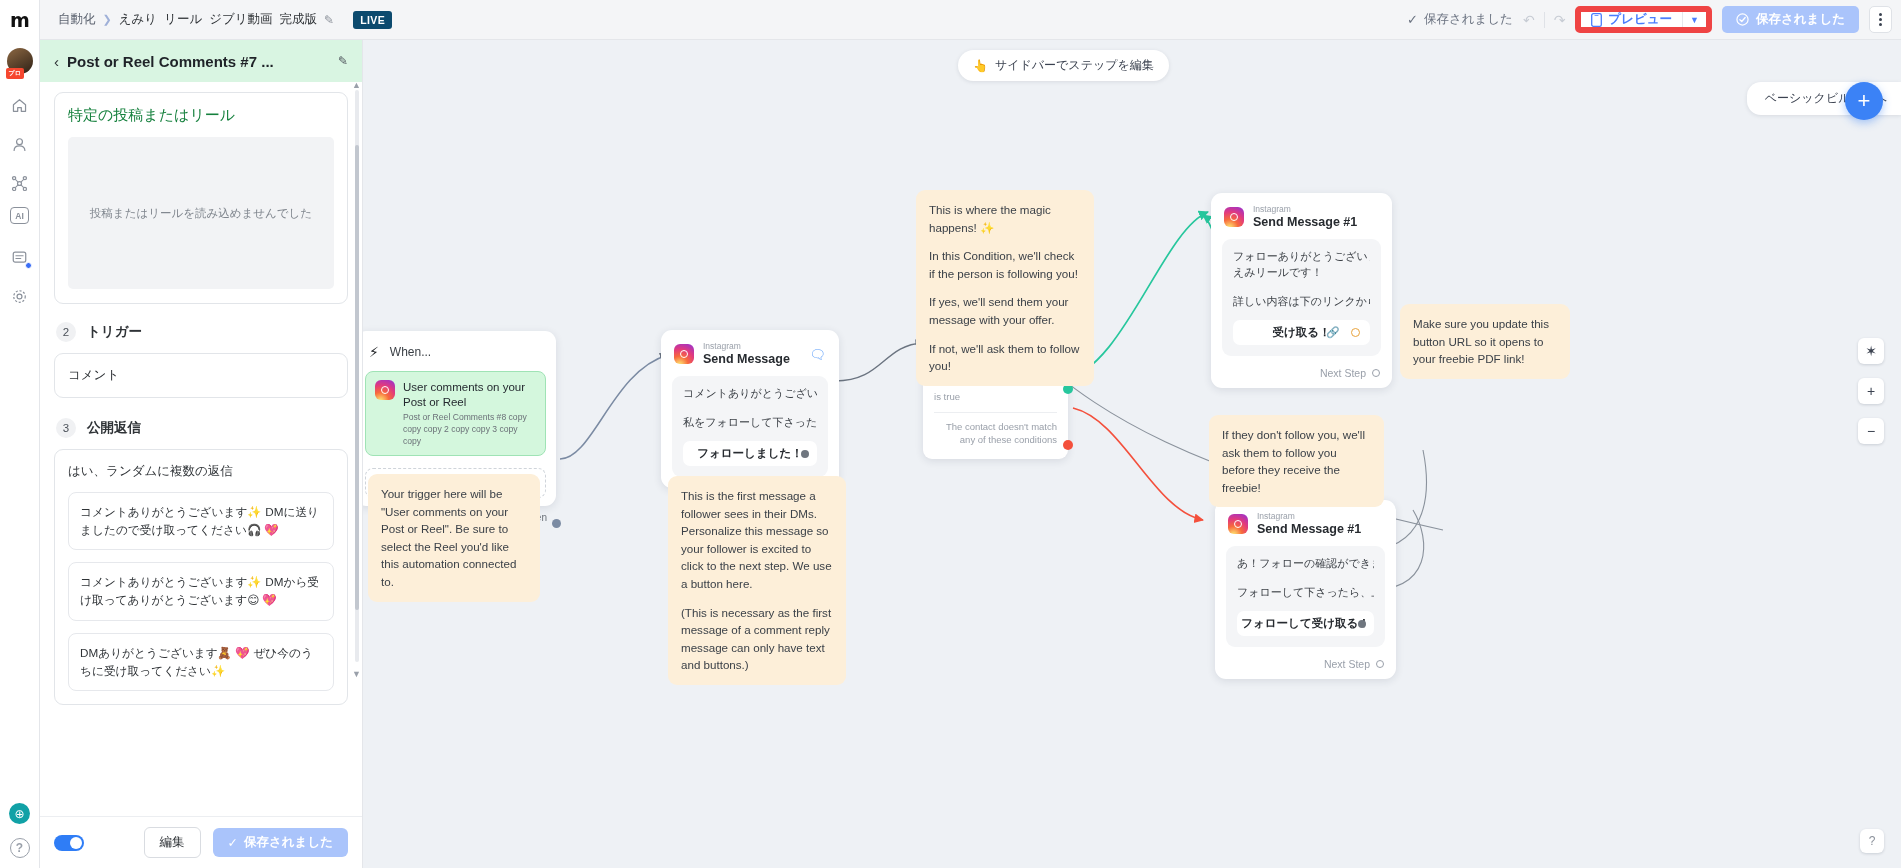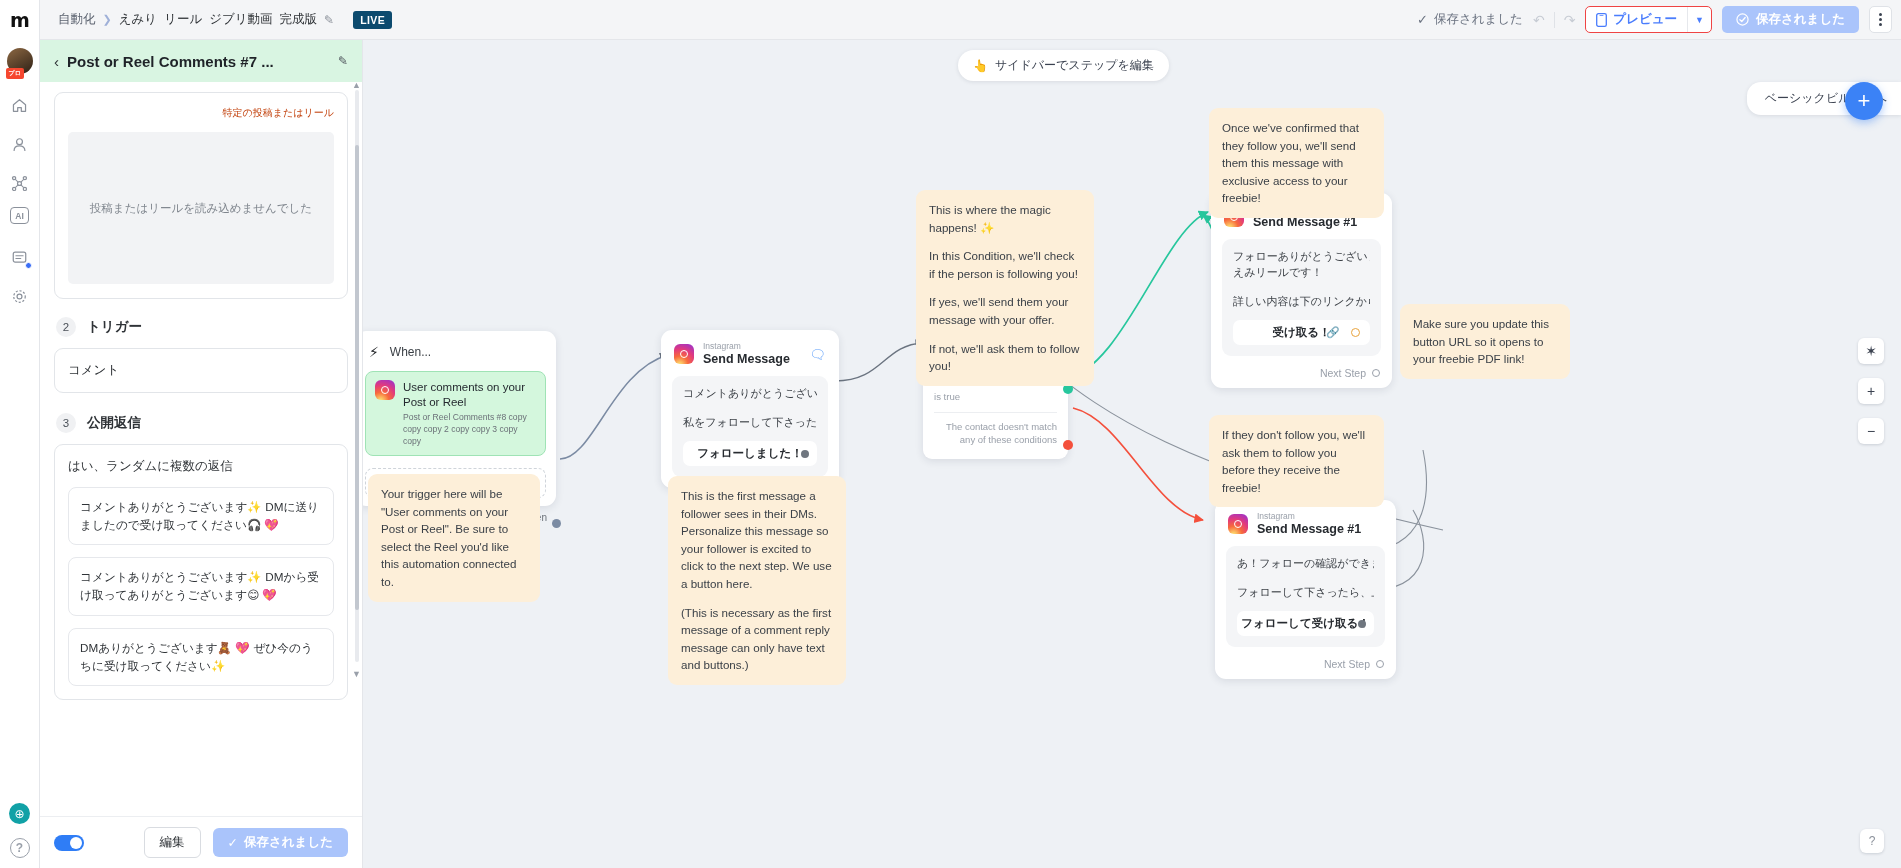--- a/index.html
+++ b/index.html
@@ -31,21 +31,21 @@
     font-size: 10.5px; font-weight: 700; letter-spacing: .4px;
     padding: 3px 7px; border-radius: 3px;
   }
   .topbar-right { margin-left: auto; display: flex; align-items: center; gap: 10px; padding-right: 9px; }
   .saved-text { font-size: 12.5px; color: #6a7280; display: flex; align-items: center; gap: 6px; }
   .check-thin { font-size: 13px; color: #6a7280; }
   .undo-grp { display: flex; align-items: center; gap: 9px; color: #c7ccd4; font-size: 14px; }
   .undo-div { width: 1px; height: 16px; background: #dfe2e7; }
   .preview-btn {
     display: flex; align-items: stretch; background: #fff;
-    border: 1px solid #ef4444; border-radius: 5px; overflow: hidden; height: 27px;
+    border: 6px solid #ef4444; border-radius: 5px; overflow: hidden; height: 27px;
   }
   .preview-main { display: flex; align-items: center; gap: 6px; padding: 0 10px; font-size: 12.5px; color: #4a7dfd; font-weight: 600; }
   .preview-caret { display: flex; align-items: center; justify-content: center; width: 24px; border-left: 1px solid #e6e8ec; color: #4a7dfd; font-size: 9px; }
   .save-btn {
     display: flex; align-items: center; gap: 7px; height: 27px;
     background: #aac4fb; color: #fff; border-radius: 5px;
     padding: 0 14px; font-size: 12.5px; font-weight: 700;
   }
   .kebab {
     width: 23px; height: 27px; background: #fff; border: 1px solid #dfe2e7;
@@ -98,21 +98,21 @@
     gap: 8px; padding: 0 14px; flex: none;
   }
   .panel-back { color: #2f3337; font-size: 15px; }
   .panel-title { font-size: 15px; font-weight: 700; color: #1f2328; flex: 1; }
   .panel-edit { color: #4b5159; font-size: 12px; }
   .panel-body { flex: 1; overflow: hidden; padding: 10px 14px 0 14px; position: relative; }
   .card {
     border: 1px solid #e2e5e9; border-radius: 9px; background: #fff;
     padding: 13px 13px 14px 13px; margin-bottom: 18px;
   }
-  .card-label { font-size: 10px; color: #c2410c; text-align: right; }
+  .card-label { font-size: 15px; color: #15803d; }
   .media-placeholder {
     margin-top: 12px; height: 152px; background: #f2f3f5; border-radius: 5px;
     display: flex; align-items: center; justify-content: center;
     font-size: 11.5px; color: #7c8párbes;
   }
   .media-placeholder span { font-size: 11.5px; color: #7f858d; }
   .step-head { display: flex; align-items: center; gap: 11px; margin: 4px 0 11px 2px; }
   .step-num {
     width: 20px; height: 20px; border-radius: 50%; background: #f0f1f3;
     display: flex; align-items: center; justify-content: center;
@@ -575,23 +575,20 @@
       <p>In this Condition, we'll check if the person is following you!</p>
       <p>If yes, we'll send them your message with your offer.</p>
       <p>If not, we'll ask them to follow you!</p>
     </div>
 
     <div class="note" style="left:305px; top:436px; width:178px;">
       <p>This is the first message a follower sees in their DMs. Personalize this message so your follower is excited to click to the next step. We use a button here.</p>
       <p>(This is necessary as the first message of a comment reply message can only have text and buttons.)</p>
     </div>
 
-    <div class="note" style="left:846px; top:68px; width:175px;">
-      <p>Once we've confirmed that they follow you, we'll send them this message with exclusive access to your freebie!</p>
-    </div>
 
     <div class="note" style="left:1037px; top:264px; width:170px;">
       <p>Make sure you update this button URL so it opens to your freebie PDF link!</p>
     </div>
 
     <div class="note" style="left:846px; top:375px; width:175px;">
       <p>If they don't follow you, we'll ask them to follow you before they receive the freebie!</p>
     </div>
 
   </div>

